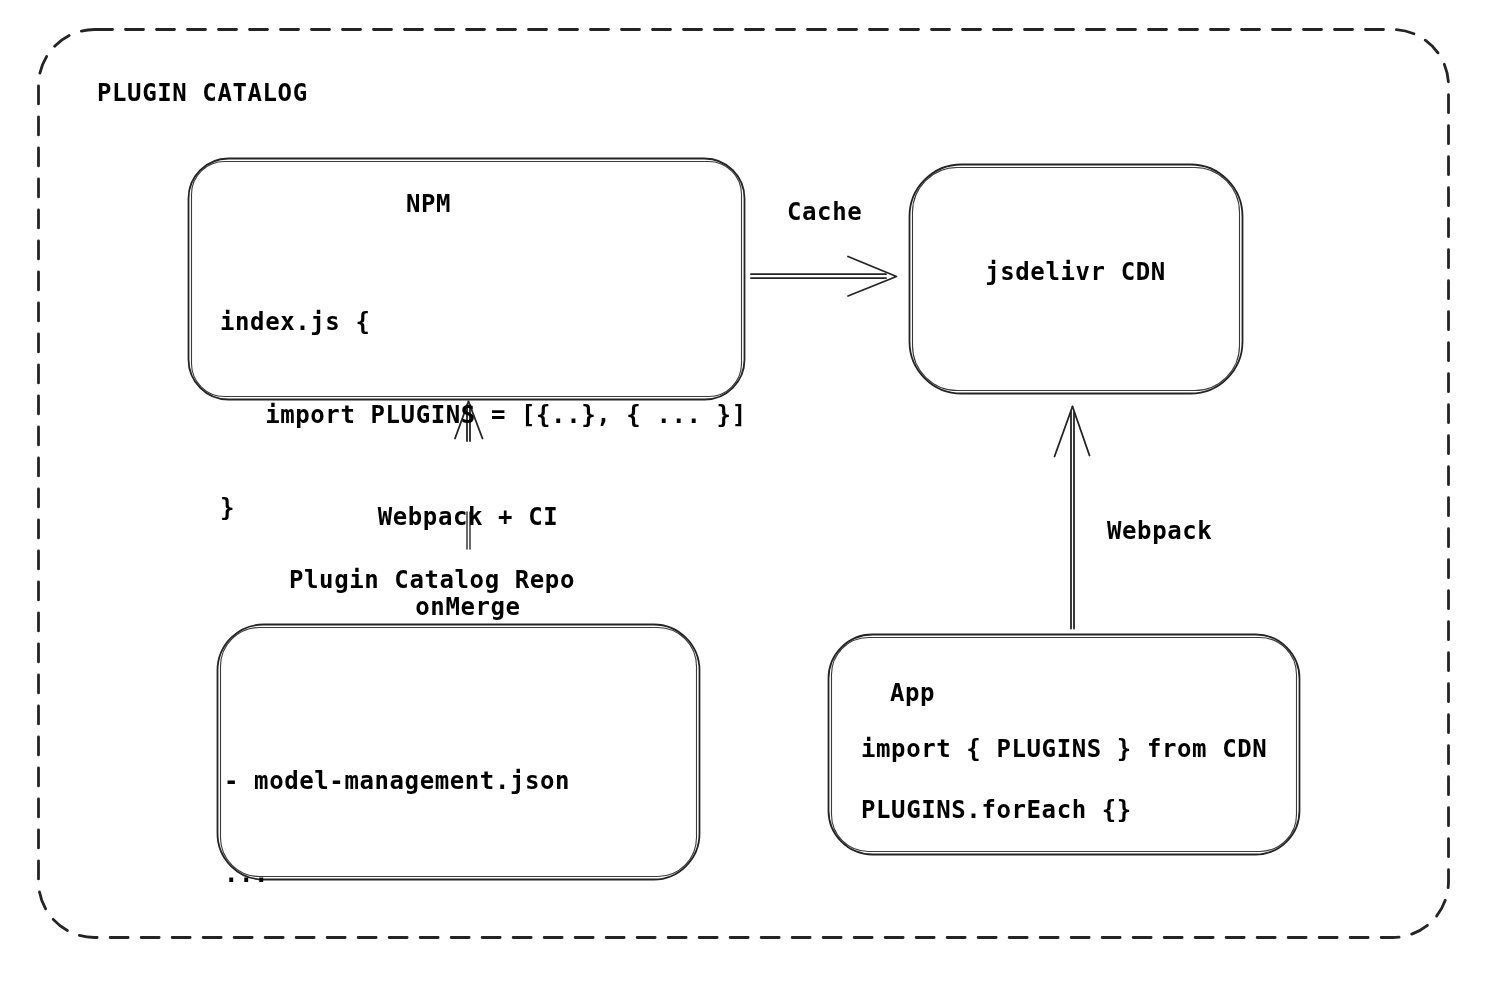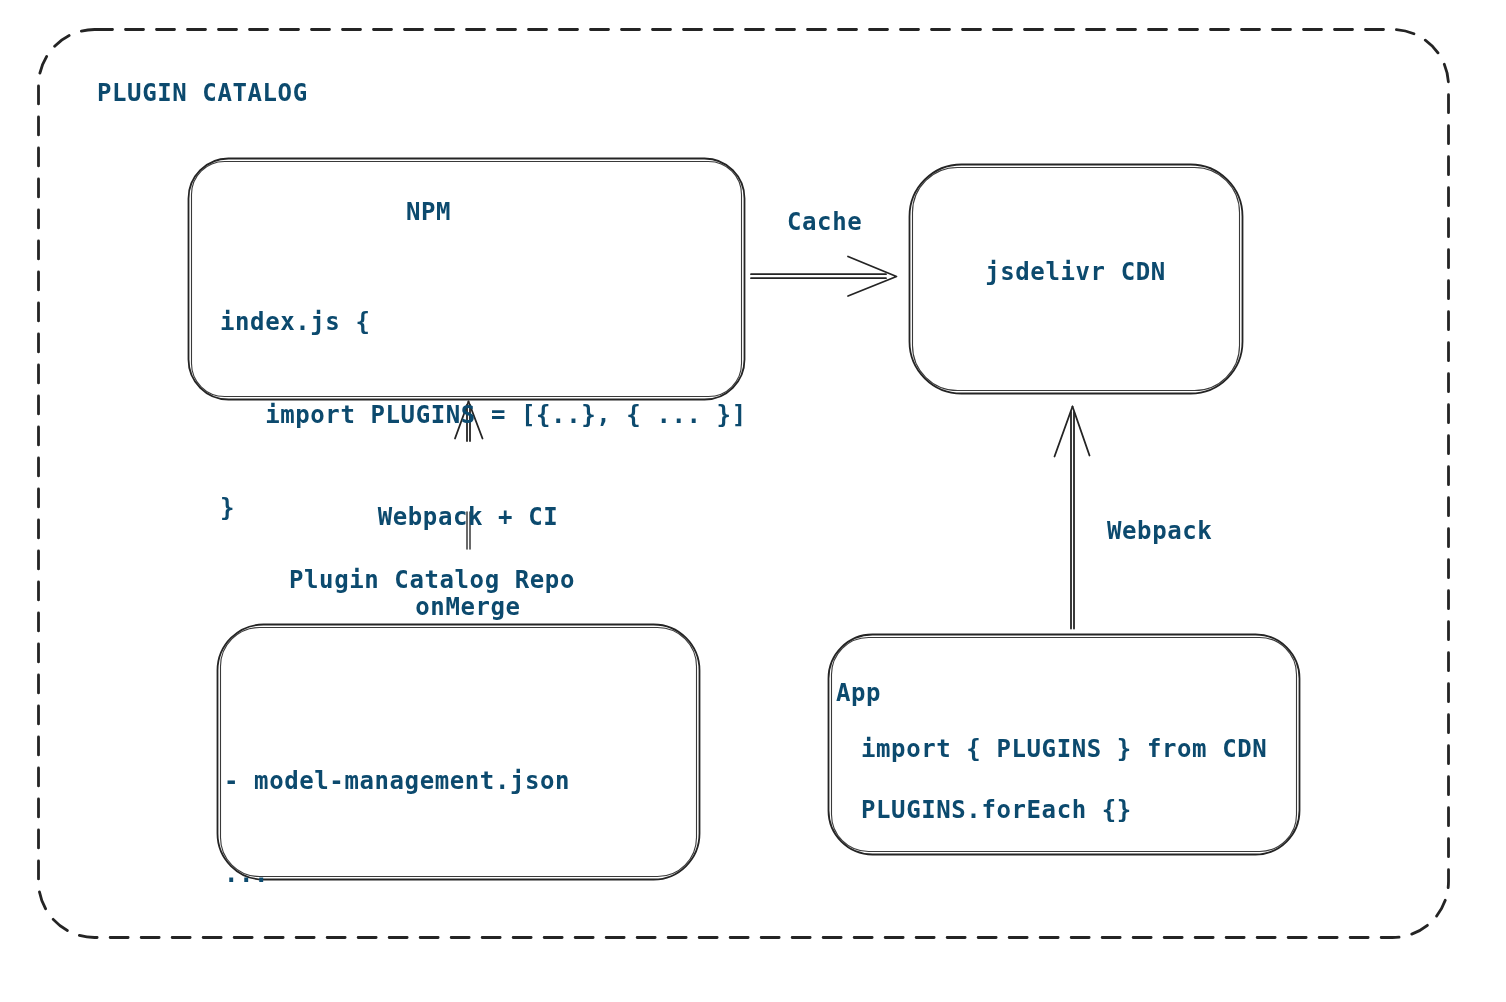--- a/index.html
+++ b/index.html
@@ -5,21 +5,21 @@
   * { margin: 0; padding: 0; box-sizing: border-box; }
   html, body { background: #ffffff; }
   .canvas {
     position: relative;
     width: 1506px;
     height: 1002px;
     background: #ffffff;
     overflow: hidden;
     font-family: "DejaVu Sans Mono", "Liberation Mono", monospace;
     font-weight: 600;
-    color: #0c4a6e;
+    color: #000000;
   }
   .shapes { position: absolute; left: 0; top: 0; }
   .shapes * { fill: none; stroke: #242424; stroke-linecap: round; stroke-linejoin: round; }
   .s1 { stroke-width: 1.8; }
   .s2 { stroke-width: 1.1; opacity: 0.9; }
   .dash { stroke-width: 2.8; stroke-dasharray: 18 13; }
   .stub { stroke: #454545; stroke-width: 1.6; }
   .t {
     position: absolute;
     font-size: 24px;
@@ -79,41 +79,41 @@
     <g>
       <path class="s1" d="M1072.5 406.5 L1054.5 456.5"></path>
       <path class="s1" d="M1072.5 406.5 L1089.5 455.5"></path>
       <path class="s1" d="M1071 412 V628.5"></path>
       <path class="s1" d="M1074 412 V628.5"></path>
     </g>
   </svg>
 
   <div class="t" style="left:97px; top:78px;">PLUGIN CATALOG</div>
 
-  <div class="t" style="left:406px; top:189px;margin-top:8px;">NPM</div>
+  <div class="t" style="left:406px; top:189px;">NPM</div>
   <div class="t lh31" style="left:220px; top:245px;">
     <div>index.js {</div>
     <div>   import PLUGINS = [{..}, { ... }]</div>
     <div>}</div>
   </div>
 
-  <div class="t" style="left:787px; top:207px;">Cache</div>
+  <div class="t" style="left:787px; top:197px;">Cache</div>
 
   <div class="t center" style="left:909px; top:257px; width:333px;">jsdelivr CDN</div>
 
   <div class="t center" style="left:348px; top:442px; width:240px;">
     <div>Webpack + CI</div>
     <div>onMerge</div>
   </div>
 
   <div class="t" style="left:289px; top:565px;">Plugin Catalog Repo</div>
   <div class="t lh31" style="left:224px; top:704px;">
     <div>- model-management.json</div>
     <div>...</div>
   </div>
 
   <div class="t" style="left:1107px; top:516px;">Webpack</div>
 
-  <div class="t" style="left:836px; top:678px;">App</div>
+  <div class="t" style="left:890px; top:678px;">App</div>
   <div class="t" style="left:861px; top:734px;text-align:right;">import { PLUGINS } from CDN</div>
   <div class="t" style="left:861px; top:795px;">PLUGINS.forEach {}</div>
 
 </div>
 
 </body></html>

